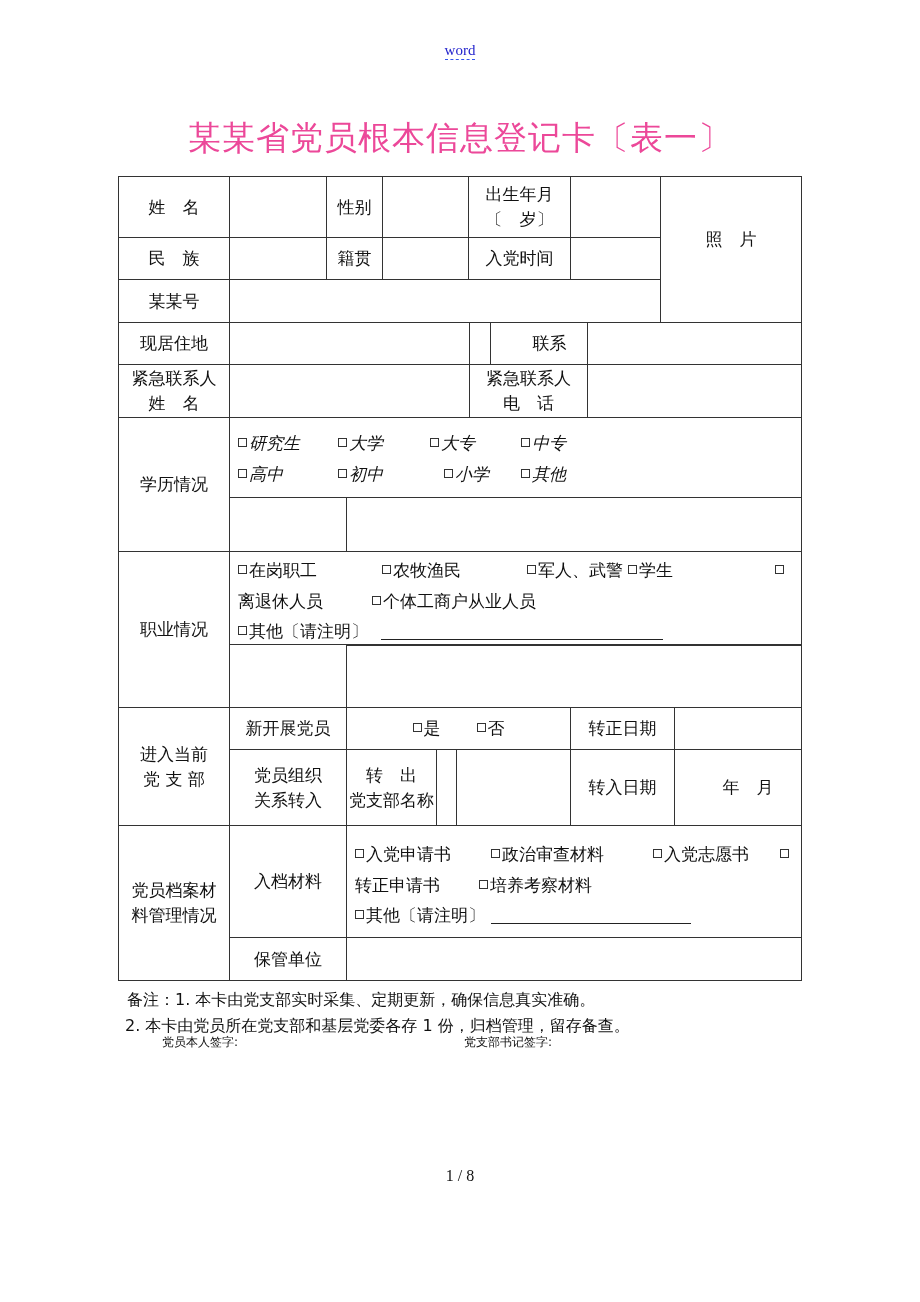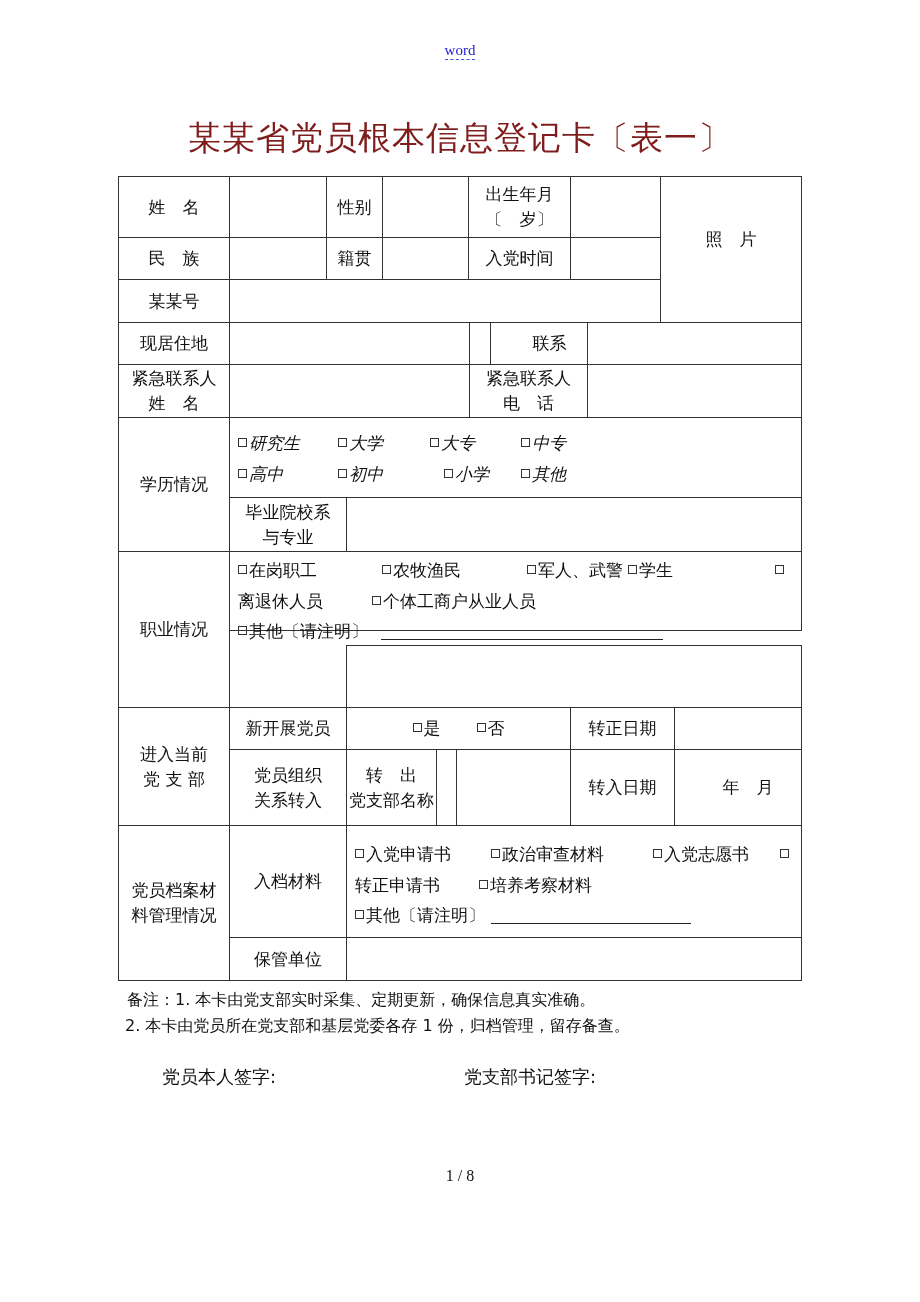--- a/index.html
+++ b/index.html
@@ -2,34 +2,34 @@
 <html><head>
   <meta charset="utf-8">
   <style>
     html, body { margin: 0; padding: 0; background: #ffffff; }
     body { width: 920px; height: 1302px; position: relative; overflow: hidden;
            font-family: "DejaVu Sans", "Liberation Sans", sans-serif; color: #111; }
     .header-link { position: absolute; left: 0; width: 920px; top: 42px; text-align: center;
                    font-family: "Liberation Serif", "DejaVu Serif", serif; font-size: 15px; color: #2222cc; }
     .header-link span { border-bottom: 1px dashed #3355ee; padding-bottom: 1px; cursor: pointer; }
     .title { position: absolute; left: 0; width: 920px; top: 116px; text-align: center;
-             font-size: 33px; letter-spacing: 1px; color: #7f1d1d; }
+             font-size: 33px; letter-spacing: 1px; color: #ec4899; }
     .form { position: absolute; left: 118px; top: 176px; width: 684px; height: 805px; }
     .cell { position: absolute; box-sizing: border-box; border: 1px solid #333;
             display: flex; align-items: center; justify-content: center; text-align: center;
             font-size: 17px; line-height: 25px; background: #fff; }
     .cell .vals { display: block; }
     .opts { position: absolute; font-size: 17px; line-height: 31px; }
     .opt { position: absolute; white-space: nowrap; }
     .box { display: inline-block; width: 7px; height: 7px; border: 1px solid #333;
            vertical-align: middle; margin-right: 2px; position: relative; top: -2px; }
     .uline { display: inline-block; border-bottom: 1px solid #222; height: 18px; vertical-align: baseline; }
     .notes { position: absolute; left: 127px; top: 987px; font-size: 16px; line-height: 26px; }
     .notes .n2 { margin-left: -2px; }
-    .sig { position: absolute; top: 1065px; font-size: 18px; }
+    .sig { position: absolute; top: 1034px; font-size: 12px; }
     .page { position: absolute; left: 0; width: 920px; top: 1167px; text-align: center;
             font-family: "Liberation Serif", "DejaVu Serif", serif; font-size: 16px; }
   </style>
 </head>
 <body>
 
 <div class="header-link"><span>word</span></div>
 
 <div class="title">某某省党员根本信息登记卡〔表一〕</div>
 
@@ -117,31 +117,28 @@
       <span class="opt" style="left:0;top:0;"><span class="box"></span><span>研究生</span></span>
       <span class="opt" style="left:100px;top:0;"><span class="box"></span><span>大学</span></span>
       <span class="opt" style="left:192px;top:0;"><span class="box"></span><span>大专</span></span>
       <span class="opt" style="left:283px;top:0;"><span class="box"></span><span>中专</span></span>
       <span class="opt" style="left:0;top:31px;"><span class="box"></span><span>高中</span></span>
       <span class="opt" style="left:100px;top:31px;"><span class="box"></span><span>初中</span></span>
       <span class="opt" style="left:206px;top:31px;"><span class="box"></span><span>小学</span></span>
       <span class="opt" style="left:283px;top:31px;"><span class="box"></span><span>其他</span></span>
     </div>
   </div>
-  <div class="cell" style="left:111px;top:321px;width:118px;height:55px;">
-    <span class="vals"><span>毕业院校系</span><br><span>与专业</span></span>
-  </div>
   <div class="cell" style="left:228px;top:321px;width:456px;height:55px;">
       <span></span>
     </div>
 
   <div class="cell" style="left:0;top:375px;width:112px;height:157px;">
       <span>职业情况</span>
     </div>
-  <div class="cell" style="left:111px;top:375px;width:573px;height:80px;">
+  <div class="cell" style="left:111px;top:375px;width:573px;height:94px;">
     <div class="opts" style="left:8px;top:3px;width:560px;height:92px;">
       <span class="opt" style="left:0;top:0;"><span class="box"></span><span>在岗职工</span></span>
       <span class="opt" style="left:144px;top:0;"><span class="box"></span><span>农牧渔民</span></span>
       <span class="opt" style="left:289px;top:0;"><span class="box"></span><span>军人、武警</span></span>
       <span class="opt" style="left:390px;top:0;"><span class="box"></span><span>学生</span></span>
       <span class="opt" style="left:537px;top:0;"><span class="box"></span></span>
       <span class="opt" style="left:0;top:31px;"><span>离退休人员</span></span>
       <span class="opt" style="left:134px;top:31px;"><span class="box"></span><span>个体工商户从业人员</span></span>
       <span class="opt" style="left:0;top:61px;"><span class="box"></span><span>其他〔请注明〕</span></span>
       <span class="opt uline" style="left:143px;top:66px;width:282px;"></span>

